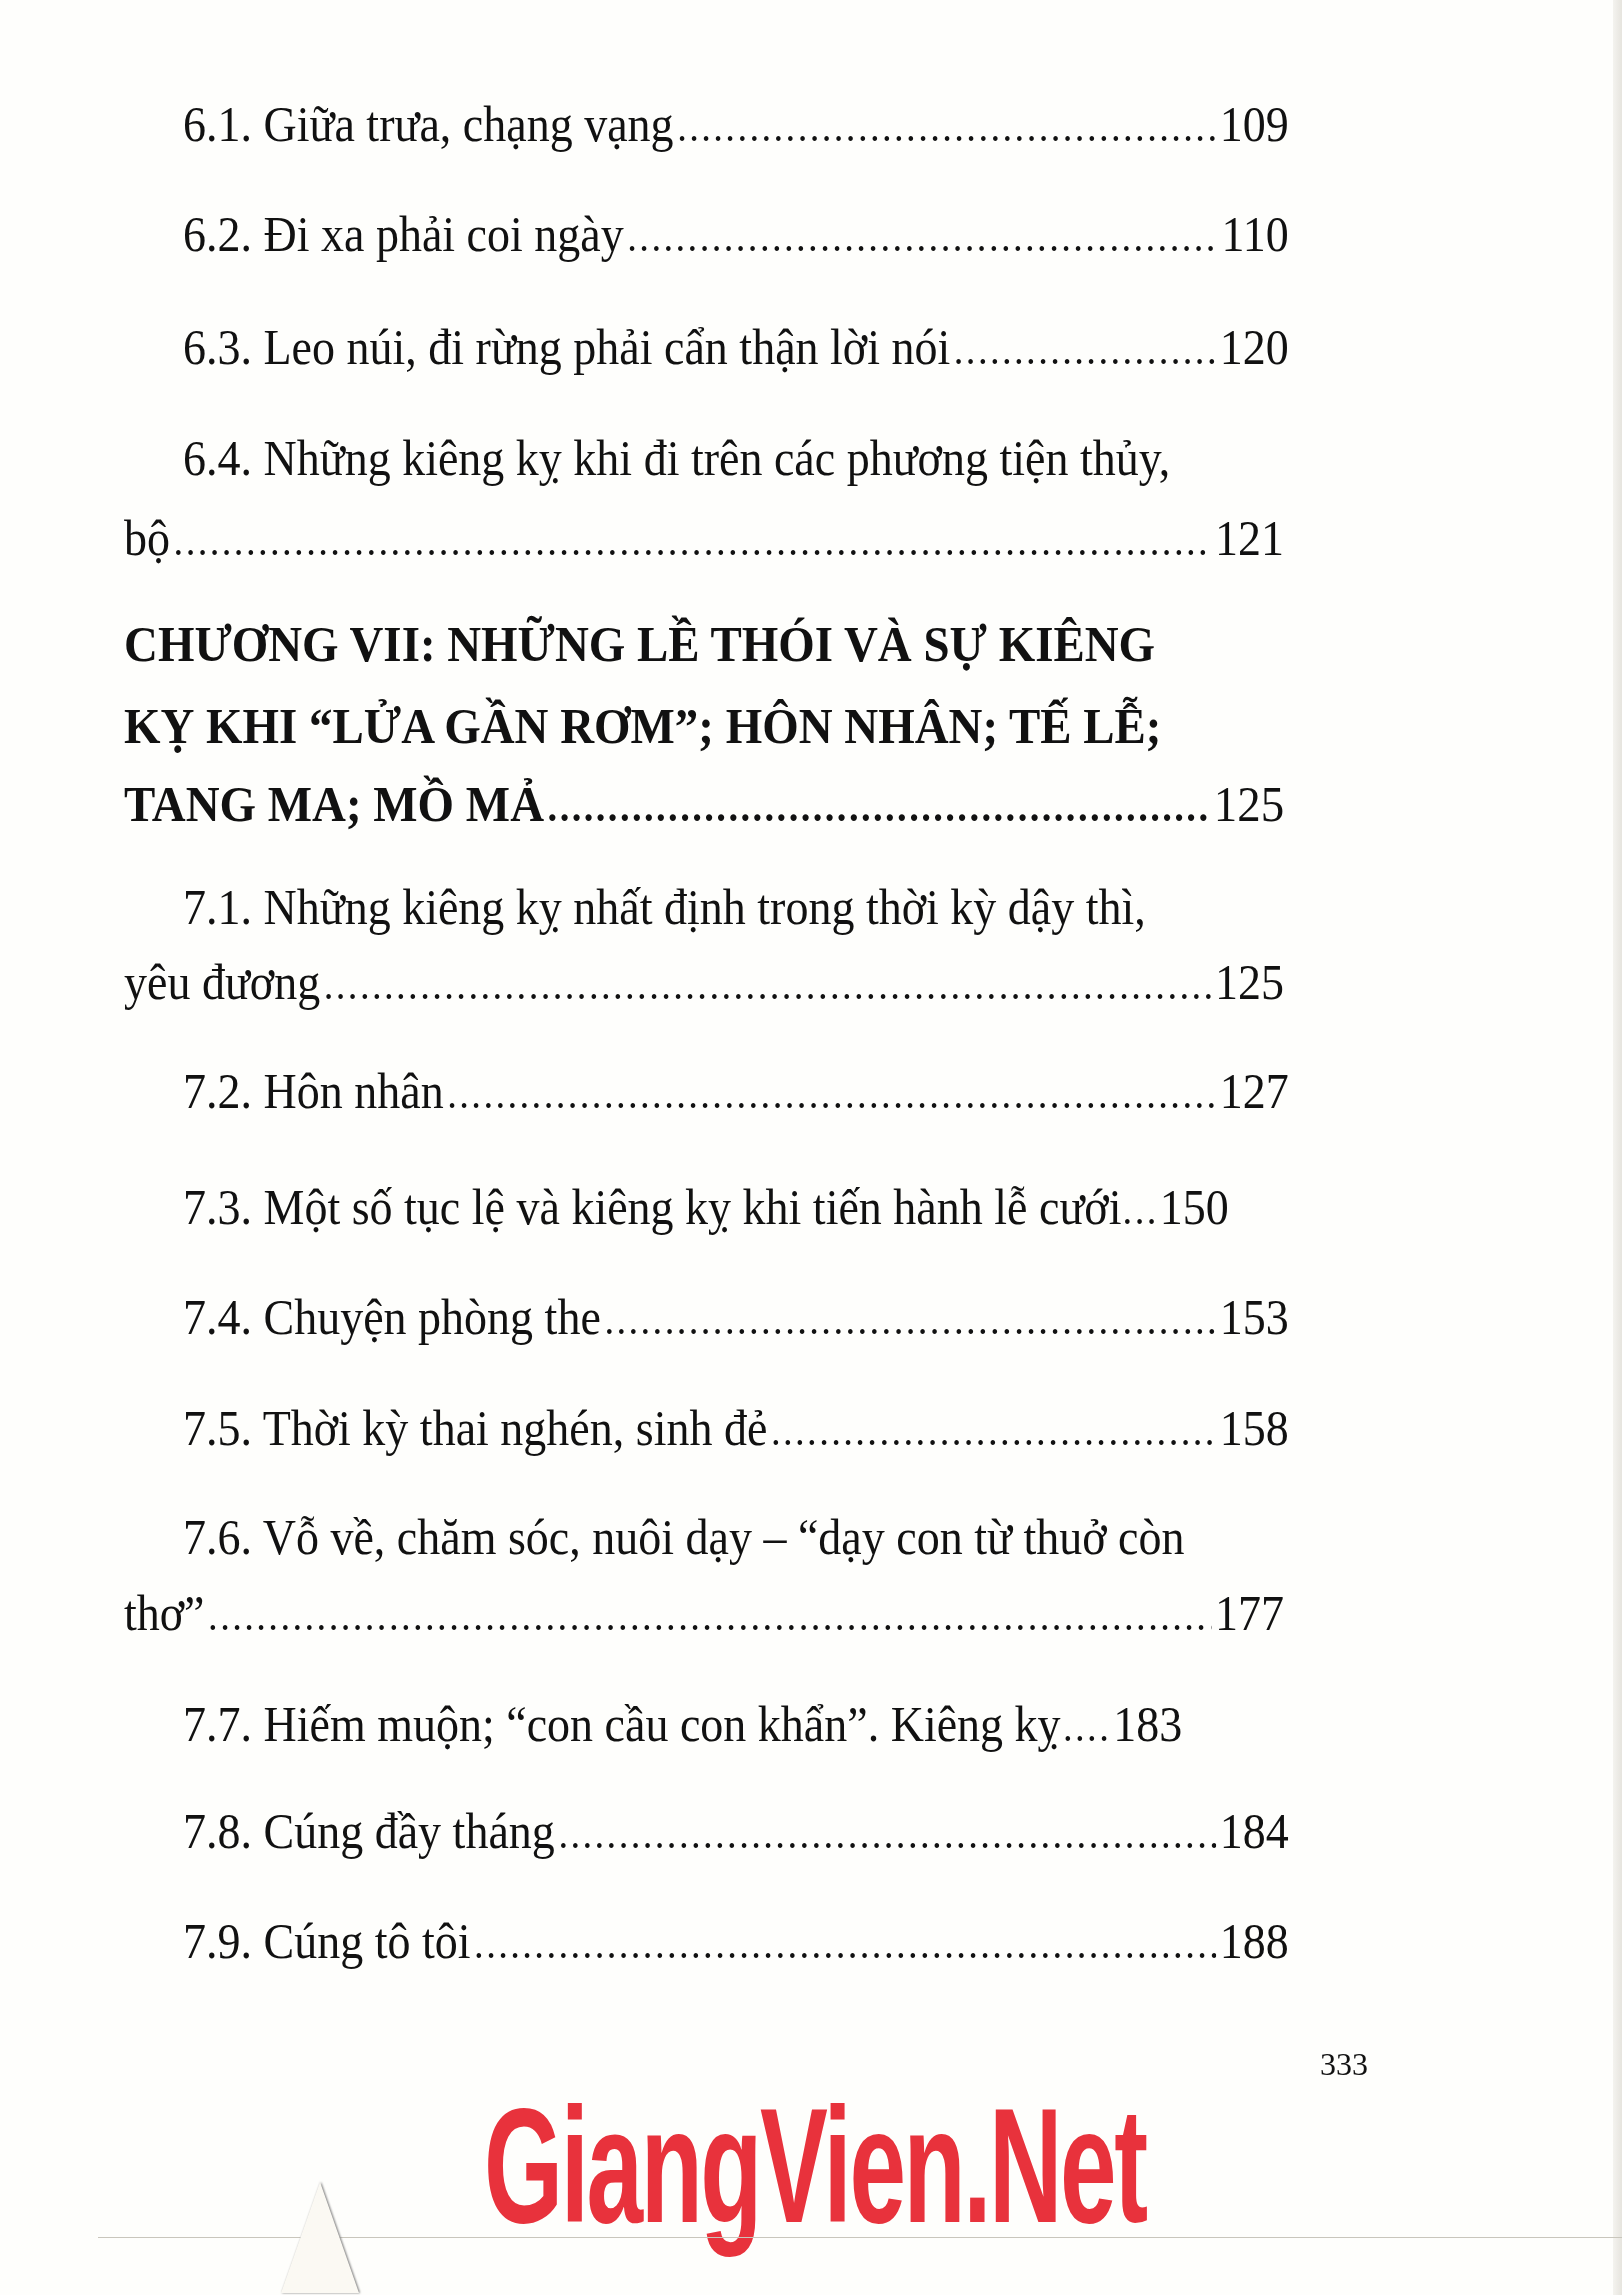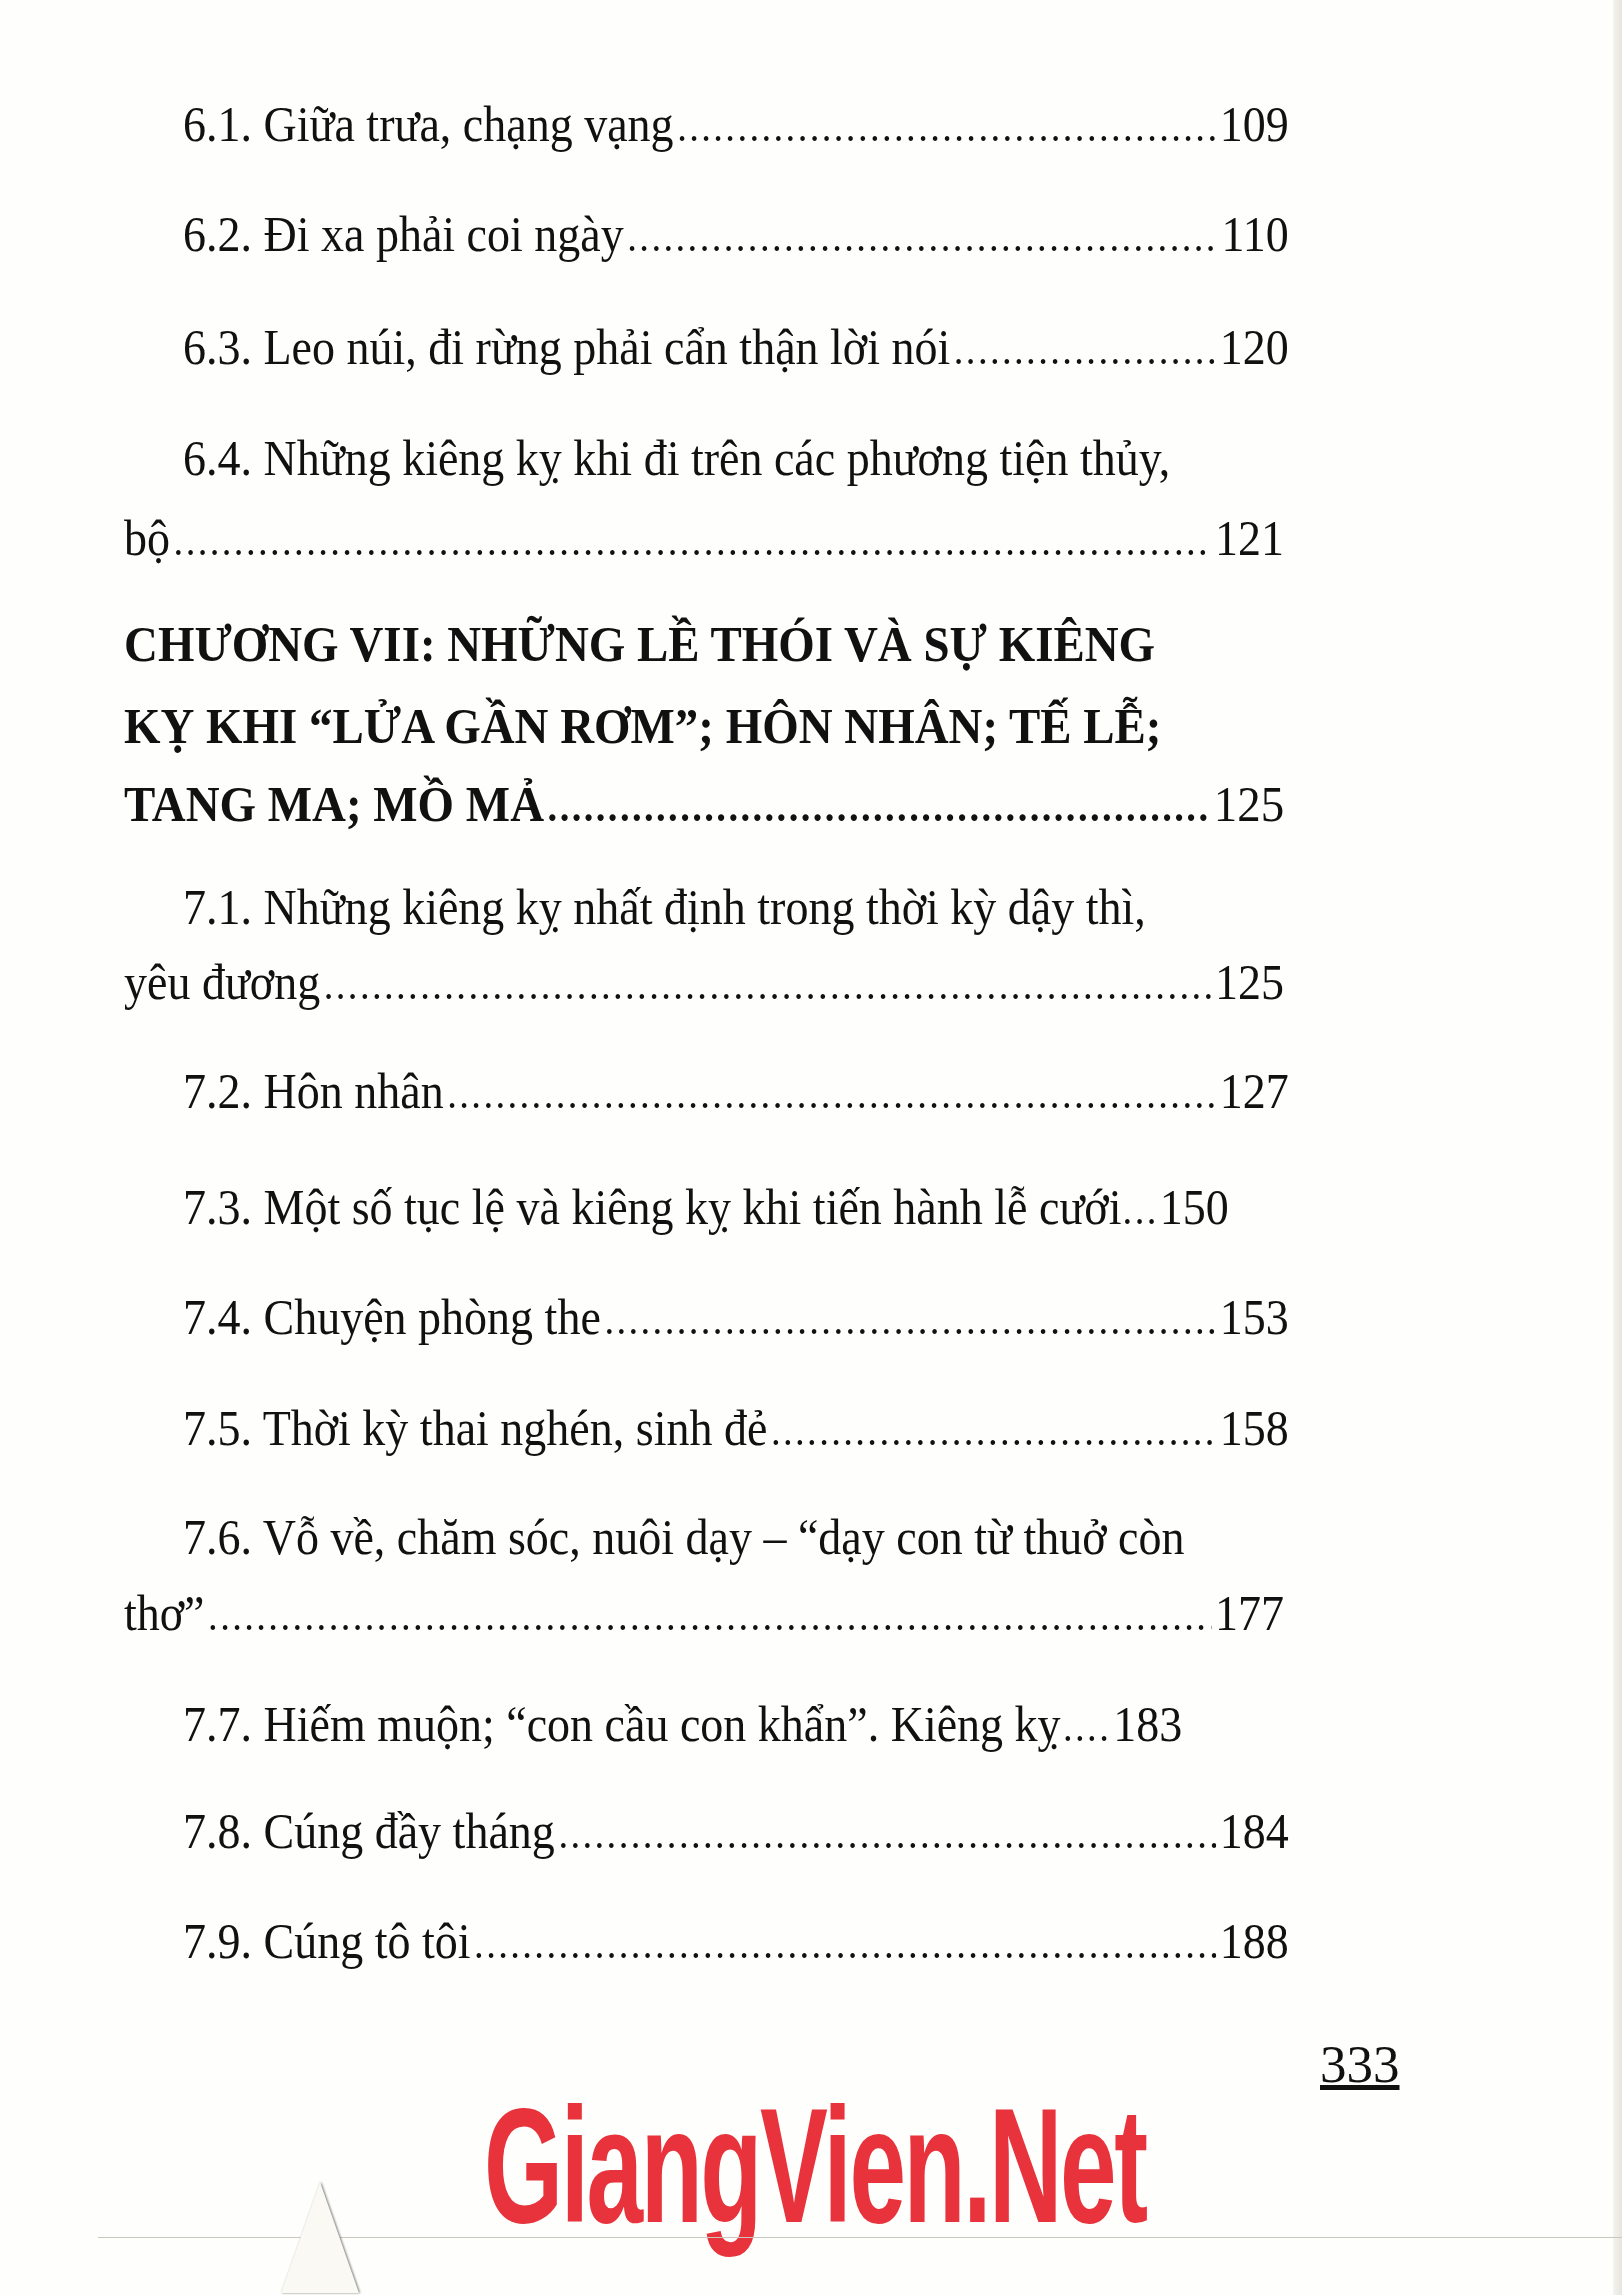--- a/index.html
+++ b/index.html
@@ -25,21 +25,21 @@
     flex: 1 1 auto; overflow: hidden; margin: 0 3.9px;
     letter-spacing: 2.6px; font-size: 42px;
   }
   .line .dots::before {
     content: "......................................................................................................................................................................................................";
   }
   .line .p { flex: 0 0 auto; }
   .chapter { font-weight: bold; font-size: 51px; }
   .pagenum {
     position: absolute; left: 1320px; top: 2028px;
-    font-size: 53px; line-height: 72px; text-decoration: underline;
+    font-size: 32px; line-height: 72px;
   }
   .watermark {
     position: absolute; left: 484px; top: 2084px; width: 667px;
     font-family: "Liberation Sans", "DejaVu Sans", sans-serif;
     font-weight: bold; font-size: 164px; line-height: 164px;
     color: #e8323c; letter-spacing: -3.9px;
     transform: scaleX(0.62); transform-origin: left top;
     white-space: nowrap;
   }
   .tear {

